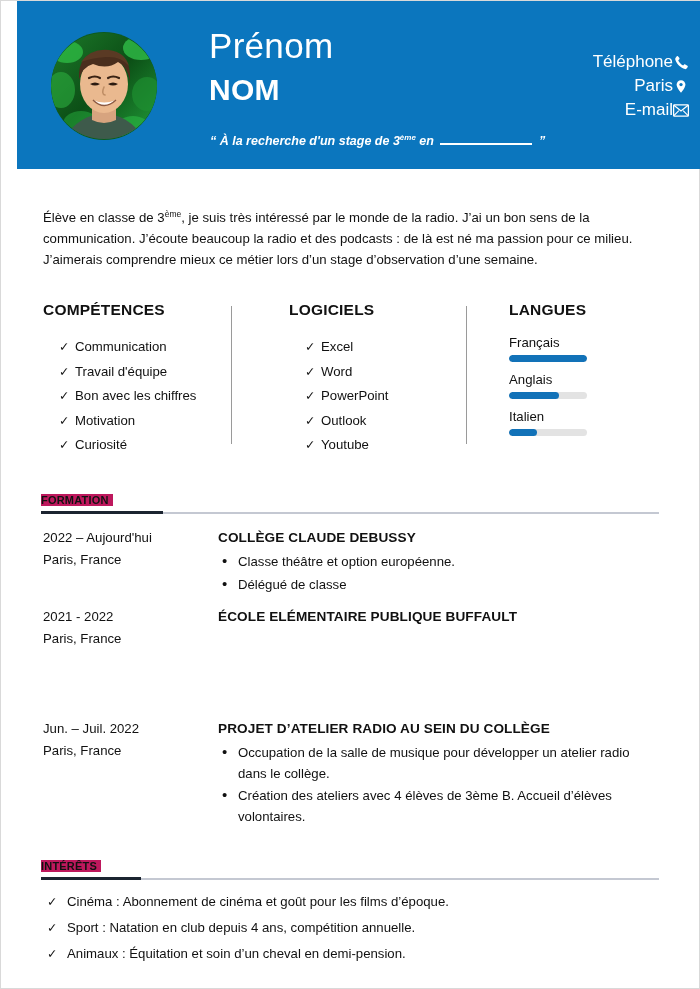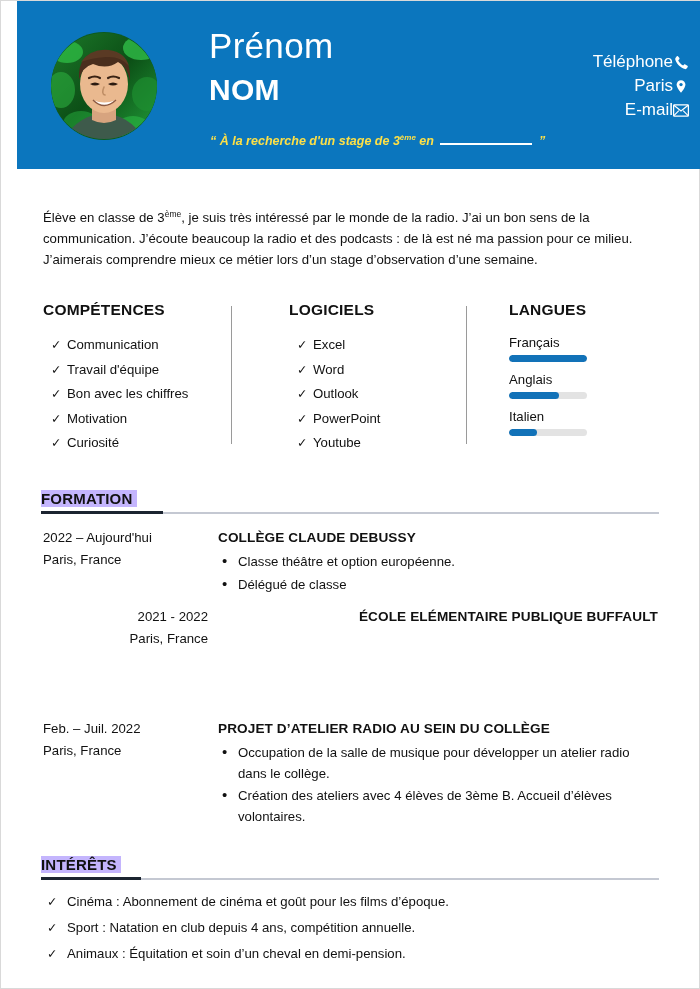--- a/index.html
+++ b/index.html
@@ -66,21 +66,21 @@
     letter-spacing: 0.3px;
     margin-top: 2px;
   }
   .tagline {
     position: absolute;
     left: 193px;
     top: 131px;
     font-size: 12.5px;
     font-style: italic;
     font-weight: bold;
-    color: #fde047;
+    color: #ffffff;
     white-space: nowrap;
   }
   .tagline sup { font-size: 8px; vertical-align: super; }
   .blank-line {
     display: inline-block;
     width: 92px;
     border-bottom: 2px solid #ffffff;
     height: 11px;
     margin: 0 3px;
     vertical-align: baseline;
@@ -147,21 +147,21 @@
   .vdiv {
     position: absolute;
     top: 5px;
     width: 1px;
     height: 138px;
     background: #9a9a9a;
   }
   .vdiv-1 { left: 188px; }
   .vdiv-2 { left: 423px; }
 
-  .check-list { list-style: none; margin: 8px; padding: 0; }
+  .check-list { list-style: none; margin: 16px; padding: 0; }
   .check-list li {
     font-size: 13.2px;
     line-height: 24.5px;
     color: #111111;
     white-space: nowrap;
   }
   .check-list li .chk {
     display: inline-block;
     width: 16px;
     color: #111111;
@@ -190,28 +190,28 @@
   }
 
   
   .section-head {
     position: absolute;
     left: 40px;
     width: 618px;
     height: 24px;
   }
   .section-head .sh-text {
-    font-size: 15px;
+    font-size: 11px;
     font-weight: bold;
     color: #111111;
     letter-spacing: 0.2px;
     display: inline-block;
     position: relative;
     z-index: 2;
-    background: #c4b5fd;
+    background: #be185d;
     padding-right: 4px;
   }
   .sh-rule-light {
     position: absolute;
     left: 0;
     bottom: 0;
     width: 100%;
     height: 2px;
     background: #c4c8d2;
   }
@@ -384,22 +384,22 @@
         <li><span class="chk">✓</span><span>Motivation</span></li>
         <li><span class="chk">✓</span><span>Curiosité</span></li>
       </ul>
     </div>
 
     <div class="col-b">
       <div class="col-title">LOGICIELS</div>
       <ul class="check-list">
         <li><span class="chk">✓</span><span>Excel</span></li>
         <li><span class="chk">✓</span><span>Word</span></li>
+        <li><span class="chk">✓</span><span>PowerPoint</span></li>
         <li><span class="chk">✓</span><span>Outlook</span></li>
-        <li><span class="chk">✓</span><span>PowerPoint</span></li>
         <li><span class="chk">✓</span><span>Youtube</span></li>
       </ul>
     </div>
 
     <div class="col-c">
       <div class="col-title">LANGUES</div>
 
       <div class="lang-item">
         <div class="lang-name">Français</div>
         <div class="lang-track" style="background: rgb(227, 227, 227);">
@@ -436,34 +436,34 @@
     </div>
     <div class="entry-right">
       <div class="entry-title">COLLÈGE CLAUDE DEBUSSY</div>
       <ul class="bullets">
         <li>Classe théâtre et option européenne.</li>
         <li>Délégué de classe</li>
       </ul>
     </div>
   </div>
 
-  <div class="entry" style="left:42px; top:605px; width:614px; height:48px;text-align:right;">
+  <div class="entry" style="left:42px; top:605px; width:614px; height:48px;">
     <div class="entry-left">
       <div>2021 - 2022</div>
       <div>Paris, France</div>
     </div>
     <div class="entry-right">
       <div class="entry-title">ÉCOLE ELÉMENTAIRE PUBLIQUE BUFFAULT</div>
     </div>
   </div>
 
 
   <div class="entry" style="left:42px; top:717px; width:614px; height:115px;">
     <div class="entry-left">
-      <div>Feb. – Juil.  2022</div>
+      <div>Jun. – Juil.  2022</div>
       <div>Paris, France</div>
     </div>
     <div class="entry-right">
       <div class="entry-title">PROJET D’ATELIER RADIO AU SEIN DU COLLÈGE</div>
       <ul class="bullets">
         <li>Occupation de la salle de musique pour développer un atelier radio dans le collège.</li>
         <li>Création des ateliers avec 4 élèves de 3ème B. Accueil d’élèves volontaires.</li>
       </ul>
     </div>
   </div>

